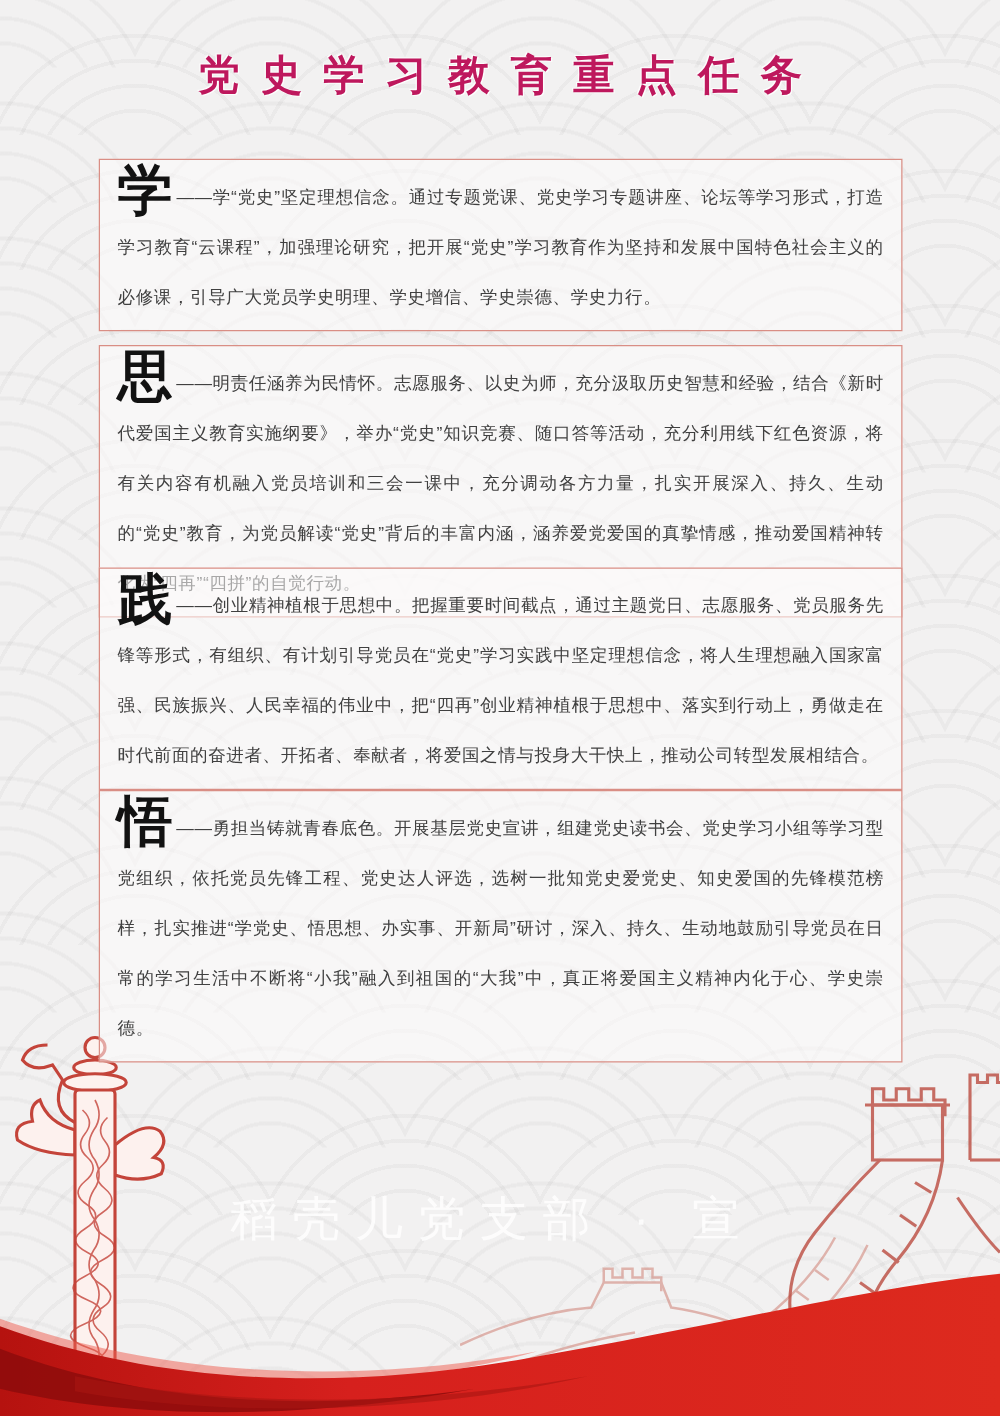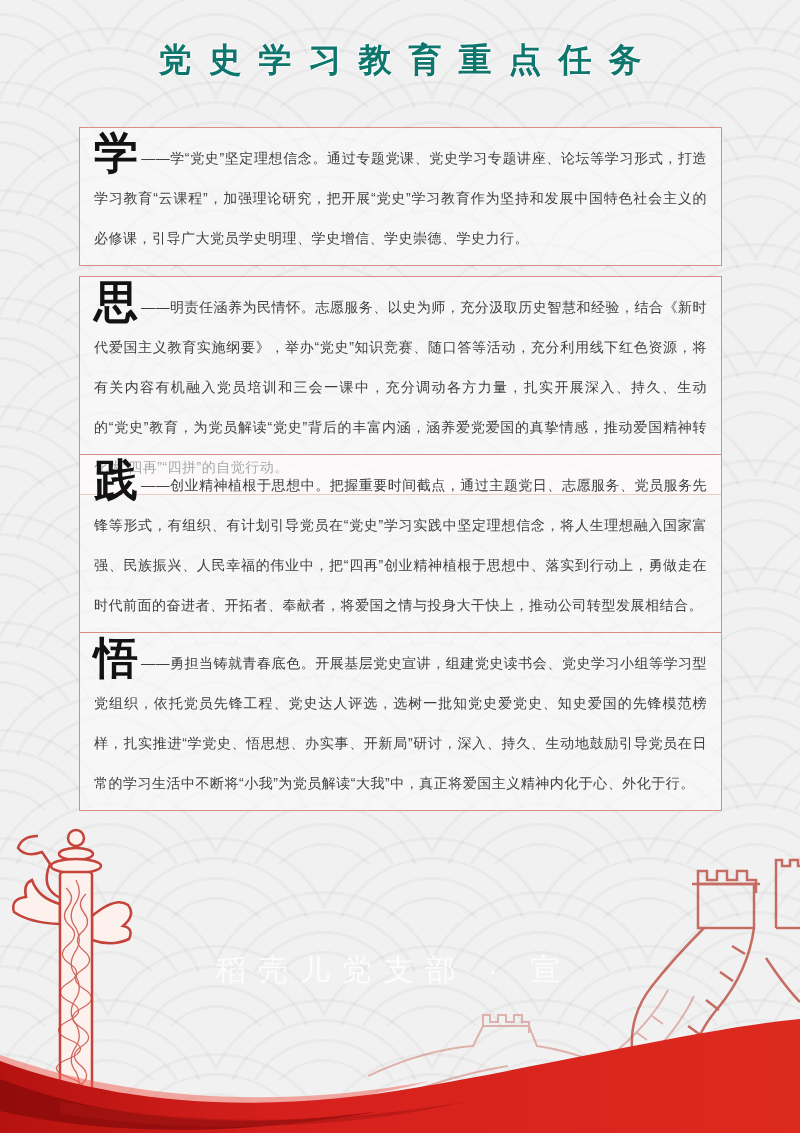--- a/index.html
+++ b/index.html
@@ -21,21 +21,21 @@
         rgba(0,0,0,0) 101px 118px, rgba(60,60,60,.045) 118px 121px,
         rgba(0,0,0,0) 121px);
     background-size:216px 108px;
     background-position:0 0, 108px 54px;
   }
   .poster { position:absolute; inset:0; }
   .title {
     position:absolute; top:38px; left:0; right:0; margin:0;
     text-align:center; font-size:33px; font-weight:800;
     letter-spacing:17px; padding-left:17px;
-    color:#0f766e;
+    color:#be185d;
     text-shadow:1px 1px 0 rgba(255,255,255,.85), -1px -1px 0 rgba(255,255,255,.85);
     z-index:4;
   }
   .task-box {
     position:absolute; left:79px; width:643px; box-sizing:border-box;
     border:1px solid #d98e85; background:rgba(253,252,252,.55);
     padding:5px 14px 7px; z-index:4;
   }
   .box-1 { top:127px; min-height:135px; }
   .box-2 { top:276px; min-height:164px; }
@@ -45,21 +45,21 @@
     margin:0; font-size:14px; line-height:40px; color:#404040;
     text-align:justify; letter-spacing:.5px;
   }
   .lead {
     font-size:44px; font-weight:bold; color:#121212;
     font-family:"DejaVu Serif","Liberation Serif",serif;
     margin-right:3px; vertical-align:-5px; letter-spacing:0;
   }
   .watermark {
     position:absolute; top:950px; left:0; right:12px; text-align:center;
-    font-size:30px; letter-spacing:12px; color:#ffffff; opacity:.85;
+    font-size:38px; letter-spacing:12px; color:#ffffff; opacity:.85;
     z-index:2; font-weight:500;
   }
   .great-wall { position:absolute; right:0; top:838px; width:432px; height:295px; z-index:1; }
   .huabiao   { position:absolute; left:2px; top:816px; width:150px; height:317px; z-index:2; }
   .ribbon    { position:absolute; left:0; bottom:0; width:800px; height:150px; z-index:3; }
 </style>
 </head>
 <body>
 
 <div class="poster">
@@ -72,21 +72,21 @@
 
   <section class="task-box box-2">
     <p class="task-text"><span class="lead">思</span><span>——明责任涵养为民情怀。志愿服务、以史为师，充分汲取历史智慧和经验，结合《新时代爱国主义教育实施纲要》，举办“党史”知识竞赛、随口答等活动，充分利用线下红色资源，将有关内容有机融入党员培训和三会一课中，充分调动各方力量，扎实开展深入、持久、生动的“党史”教育，为党员解读“党史”背后的丰富内涵，涵养爱党爱国的真挚情感，推动爱国精神转化为“四再”“四拼”的自觉行动。</span></p>
   </section>
 
   <section class="task-box box-3">
     <p class="task-text"><span class="lead">践</span><span>——创业精神植根于思想中。把握重要时间截点，通过主题党日、志愿服务、党员服务先锋等形式，有组织、有计划引导党员在“党史”学习实践中坚定理想信念，将人生理想融入国家富强、民族振兴、人民幸福的伟业中，把“四再”创业精神植根于思想中、落实到行动上，勇做走在时代前面的奋进者、开拓者、奉献者，将爱国之情与投身大干快上，推动公司转型发展相结合。</span></p>
   </section>
 
   <section class="task-box box-4">
-    <p class="task-text"><span class="lead">悟</span><span>——勇担当铸就青春底色。开展基层党史宣讲，组建党史读书会、党史学习小组等学习型党组织，依托党员先锋工程、党史达人评选，选树一批知党史爱党史、知史爱国的先锋模范榜样，扎实推进“学党史、悟思想、办实事、开新局”研讨，深入、持久、生动地鼓励引导党员在日常的学习生活中不断将“小我”为党员解读“大我”中，真正将爱国主义精神内化于心、外化于行。</span></p>
+    <p class="task-text"><span class="lead">悟</span><span>——勇担当铸就青春底色。开展基层党史宣讲，组建党史读书会、党史学习小组等学习型党组织，依托党员先锋工程、党史达人评选，选树一批知党史爱党史、知史爱国的先锋模范榜样，扎实推进“学党史、悟思想、办实事、开新局”研讨，深入、持久、生动地鼓励引导党员在日常的学习生活中不断将“小我”融入到祖国的“大我”中，真正将爱国主义精神内化于心、学史崇德。</span></p>
   </section>
 
   <svg class="great-wall" viewBox="0 0 432 295" preserveAspectRatio="none" aria-hidden="true">
     <g fill="none" stroke="#cf8074" opacity="0.55" stroke-width="2">
       <path d="M0,238 Q55,212 105,208 L115,188 h46 l8,20 Q225,216 298,256"></path>
       <path d="M115,188 v-11 h7 v7 h8 v-7 h8 v7 h8 v-7 h8 v7 h7 v11"></path>
       <path d="M30,258 Q90,236 140,228"></path>
       <path d="M150,266 Q218,238 252,210 Q284,182 300,152"></path>
       <path d="M188,272 Q252,246 284,216 Q312,188 326,158"></path>
       <path d="M236,228 l11,8 M252,210 l11,8 M268,194 l11,8 M284,178 l11,8"></path>

